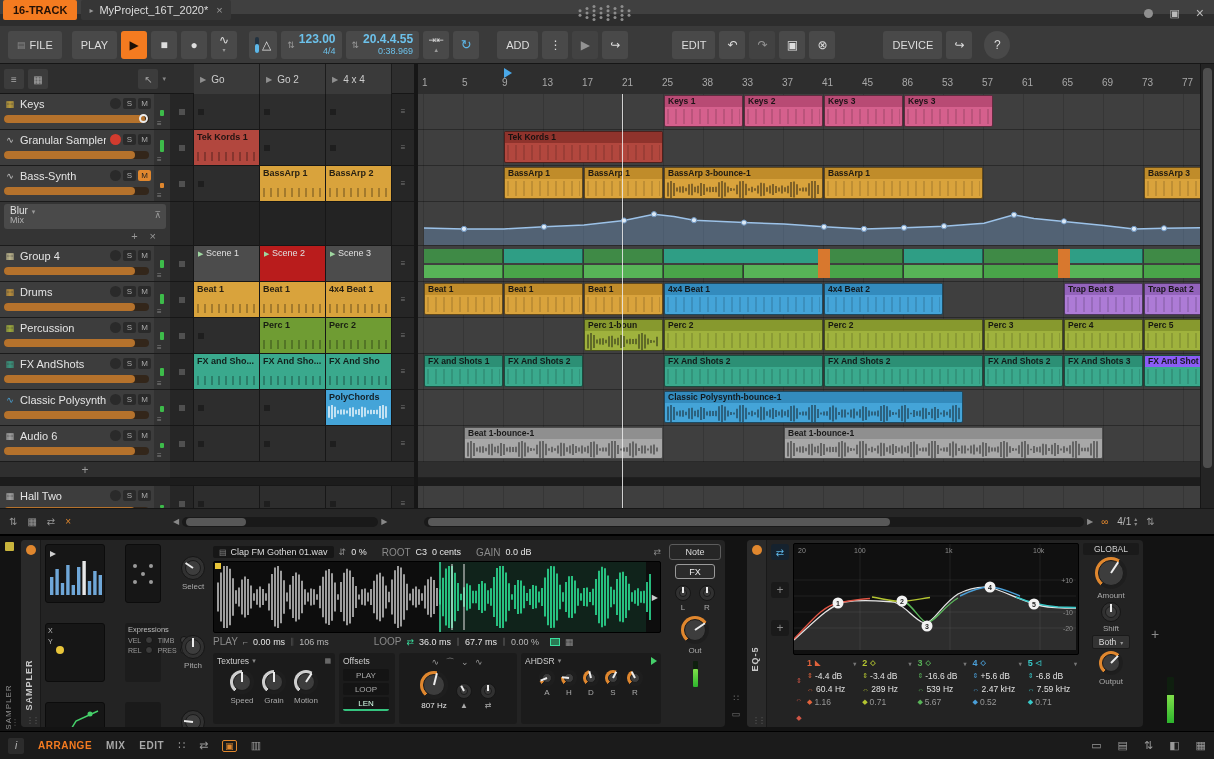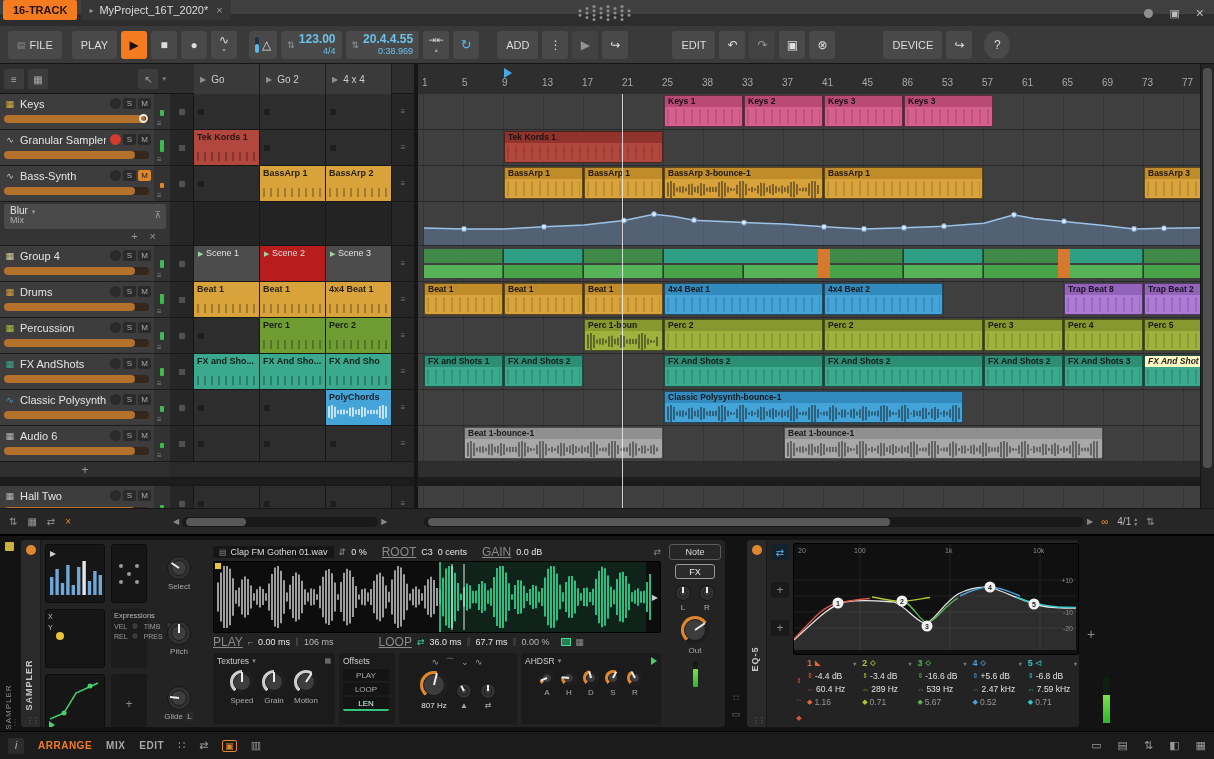--- a/index.html
+++ b/index.html
@@ -116,21 +116,21 @@
 .dev-rail{width:16px;position:relative;flex:none;}
 .rail-swatch{position:absolute;left:3px;top:2px;width:9px;height:9px;background:#c8b43c;border-radius:1px;}
 .rail-label{position:absolute;left:2px;top:50%;transform:translateY(-50%) ;writing-mode:vertical-rl;rotate:180deg;font-size:8px;letter-spacing:1px;color:#8d8d8d;white-space:nowrap;}
 .rail-grip{position:absolute;left:3px;bottom:0;font-size:8px;color:#666;letter-spacing:-2px;}
 .dev{background:#232323;border-radius:4px;display:flex;flex:none;overflow:hidden;}
 .dev-head{width:20px;background:#2a2a2a;position:relative;flex:none;border-right:1px solid #191919;}
 .pwr{position:absolute;left:5px;top:5px;width:10px;height:10px;border-radius:50%;background:#e0872e;cursor:pointer;}
 .dev-vlabel{position:absolute;left:3px;top:50%;transform:translateY(-50%);writing-mode:vertical-rl;rotate:180deg;font-size:9px;font-weight:bold;color:#c8c8c8;letter-spacing:1px;white-space:nowrap;}
 .dev-grip{position:absolute;left:5px;bottom:2px;font-size:8px;color:#666;letter-spacing:-2px;}
 
-.smp-mods{width:168px;padding:4px;display:grid;grid-template-columns:60px 36px 1fr;grid-auto-rows:59px;gap:6px;flex:none;}
+.smp-mods{width:168px;padding:4px;display:grid;grid-template-columns:60px 36px 1fr;grid-auto-rows:59px;gap:20px;flex:none;}
 .widget{background:#161616;border:1px solid #0c0c0c;border-radius:3px;position:relative;overflow:hidden;}
 .kcol{display:flex;flex-direction:column;align-items:center;justify-content:center;gap:2px;}
 .klabel{font-size:8px;color:#aaa;text-align:center;}
 .dice-dots{position:absolute;left:50%;top:50%;width:4px;height:4px;margin:-2px;border-radius:50%;background:#9a9a9a;box-shadow:8px 8px 0 #9a9a9a,-8px -8px 0 #9a9a9a,8px -8px 0 #9a9a9a,-8px 8px 0 #9a9a9a;}
 .xy-pad .xy-dot{position:absolute;left:10px;top:22px;width:8px;height:8px;border-radius:50%;background:#e8c53a;}
 .xy-lbls{position:absolute;left:2px;top:3px;display:flex;flex-direction:column;gap:4px;font-size:7px;color:#bbb;}
 .expr{background:#1c1c1c;border-radius:3px;padding:2px 3px;}
 .expr-title{font-size:7.5px;color:#bbb;margin-bottom:2px;}
 .expr-grid{display:grid;grid-template-columns:auto 10px auto 10px;gap:2px 3px;font-size:7px;color:#999;align-items:center;}
 .mini-knob{width:8px;height:8px;border-radius:50%;background:#3a3a3a;border:1px solid #141414;}
@@ -145,21 +145,21 @@
 .k16{width:16px;height:16px;}
 .k20{width:20px;height:20px;}
 .k24{width:24px;height:24px;}
 .k28{width:28px;height:28px;}
 .k32{width:32px;height:32px;}
 
 .smp-main{width:456px;padding:3px 4px;flex:none;display:flex;flex-direction:column;}
 .smp-head{display:flex;align-items:center;gap:5px;height:18px;font-size:9px;}
 .file-chip{background:#161616;border-radius:2px;padding:1px 6px;color:#ddd;display:flex;gap:4px;align-items:center;cursor:pointer;}
 .fc-ic{color:#888;font-size:8px;}
-.hd-lbl{color:#8a8a8a;font-size:12px;text-decoration:underline;}
+.hd-lbl{color:#8a8a8a;font-size:10px;}
 .hd-val{color:#e6e6e6;font-size:9px;}
 .hd-ic{color:#8a8a8a;font-size:9px;}
 .gap{margin-left:10px;}
 .smp-wave{position:relative;height:72px;background:#0d0d0d;border:1px solid #000;border-radius:2px;}
 .yellow-handle{position:absolute;left:1px;top:1px;width:6px;height:6px;background:#e8c53a;z-index:2;}
 .wave-play{position:absolute;right:2px;top:50%;transform:translateY(-50%);color:#ccc;font-size:8px;}
 .smp-foot{display:flex;align-items:center;gap:5px;height:17px;font-size:9px;}
 .hd-sep{color:#555;font-size:8px;}
 .grn-ic{color:#3adf9f;font-size:9px;}
 .grn-box{width:10px;height:8px;background:#2a7a54;border:1px solid #3adf9f;margin-left:6px;}
@@ -1027,21 +1027,21 @@
         </div>
         <div class="aclip" style="left: 566px; width: 79px; background: rgb(58, 169, 141);">
           <div class="aclip-label" style="background: rgb(44, 143, 117);">FX And Shots 2</div>
           <div class="aclip-pat"></div>
         </div>
         <div class="aclip" style="left: 646px; width: 79px; background: rgb(58, 169, 141);">
           <div class="aclip-label" style="background: rgb(44, 143, 117);">FX And Shots 3</div>
           <div class="aclip-pat"></div>
         </div>
         <div class="aclip" style="left: 726px; width: 59px; background: rgb(58, 169, 141);">
-          <div class="aclip-label" style="background: #fef9c3; font-style: italic;">FX And Shot</div>
+          <div class="aclip-label" style="background: #8b5cf6;">FX And Shot</div>
           <div class="aclip-pat"></div>
         </div>
       </div>
       <div class="arow" style="height: 36px;">
         <div class="aclip" style="left: 246px; width: 299px; background: rgb(68, 164, 216);">
           <div class="aclip-label" style="background: rgb(51, 139, 189);">Classic Polysynth-bounce-1</div>
           <svg width="296" height="19" style="position: absolute; left: 1px; top: 12px;">
             <line x1="2" x2="2" y1="2.595046350381618" y2="16.40495364961838" stroke="rgba(15,15,15,0.55)" stroke-width="1.6"></line>
             <line x1="5" x2="5" y1="1" y2="18" stroke="rgba(15,15,15,0.55)" stroke-width="1.6"></line>
             <line x1="8" x2="8" y1="2.9832752245813507" y2="16.01672477541865" stroke="rgba(15,15,15,0.55)" stroke-width="1.6"></line>
@@ -1873,20 +1873,33 @@
                 <span class="eqvi" style="color: rgb(74, 159, 216);">◆</span>
                 <span>0.52</span>
               </div>
               <div class="eqv qrow">
                 <span class="eqvi" style="color: rgb(56, 200, 200);">◆</span>
                 <span>0.71</span>
               </div>
             </div>
         </div>
       </div>
+      <div class="eq-global">
+        <div class="g-title">GLOBAL</div>
+        <div class="knob k32" style="--v:.62"></div>
+        <div class="klabel">Amount</div>
+        <div class="knob k20 plain" style="--v:.5"></div>
+        <div class="klabel">Shift</div>
+        <div class="select-chip">
+            <span>Both</span>
+            <span class="cr">▾</span>
+          </div>
+        <div class="knob k24" style="--v:.66"></div>
+        <div class="klabel">Output</div>
+      </div>
     </div>
 
     <div class="dev-add">+</div>
     <div class="dev-meter"></div>
   </div>
 
   <div id="statusbar">
     <span class="sb-info">i</span>
     <span class="sb-tab on">ARRANGE</span>
     <span class="sb-tab">MIX</span>

